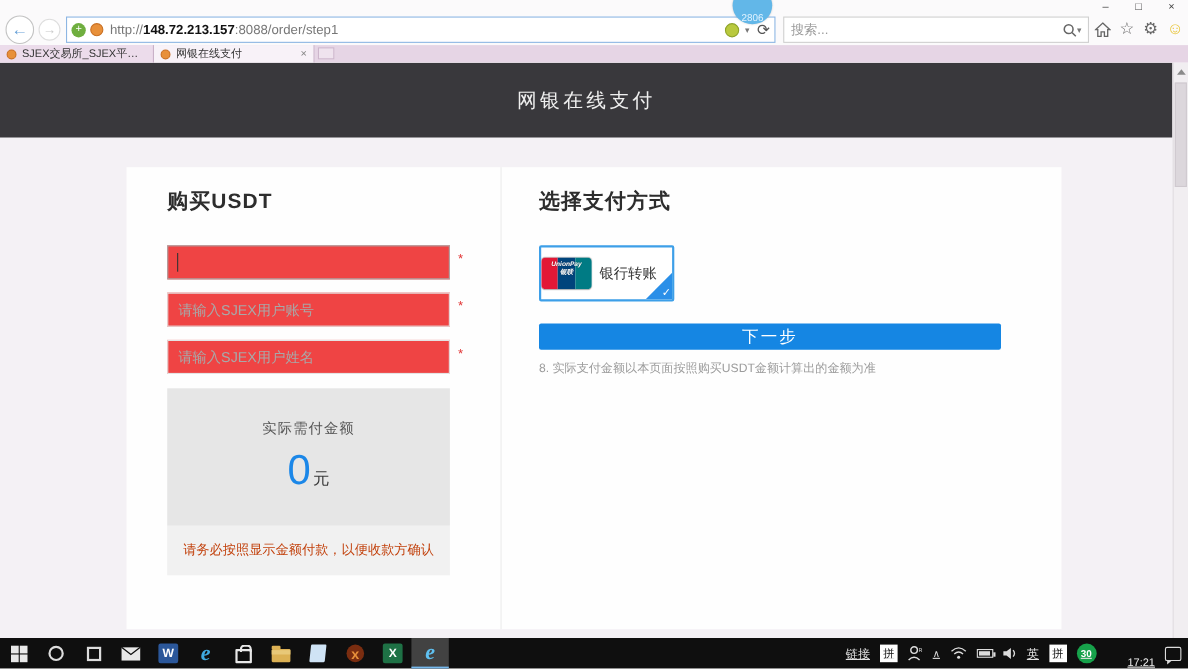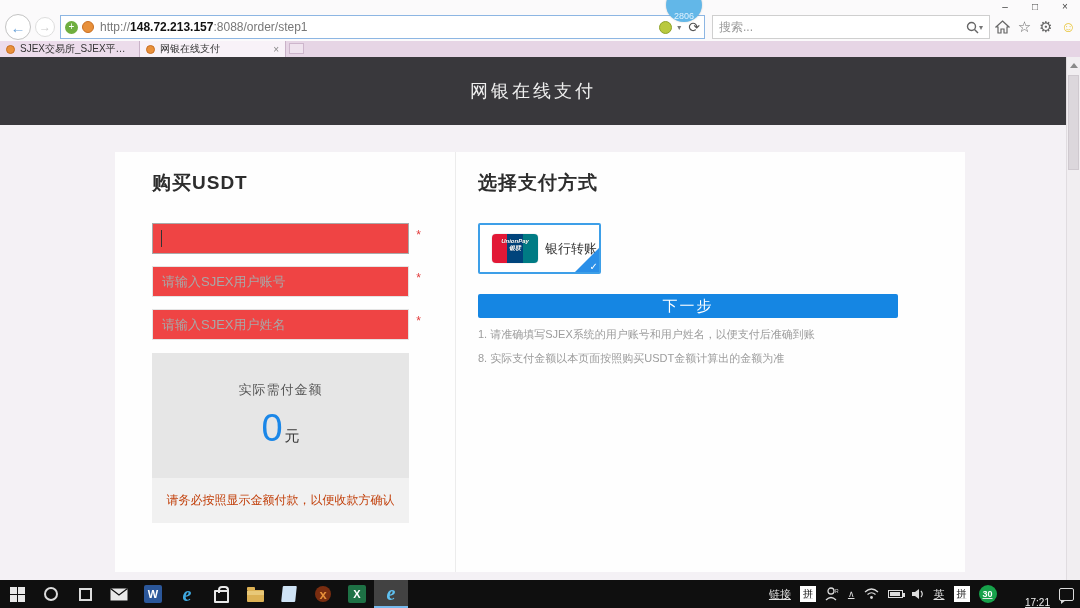--- a/index.html
+++ b/index.html
@@ -45,37 +45,37 @@
 
   
   .viewport { position:absolute; left:0; top:57px; width:1066px; height:523px; background:#f4f1f5; overflow:hidden; }
   .page-header { position:absolute; left:0; top:0; width:1066px; height:68px; background:#39383c; display:flex; align-items:center; justify-content:center; }
   .page-title { color:#efefef; font-size:18px; letter-spacing:3px; }
   .card { position:absolute; left:115px; top:95px; width:850px; height:420px; background:#fefefe; }
   .divider { position:absolute; left:340px; top:0; width:1px; height:420px; background:#ececec; }
 
   .sec-title { font-size:19px; font-weight:bold; color:#2d2d2d; letter-spacing:1px; }
   .left-col { position:absolute; left:37px; top:18px; width:295px; }
-  .right-col { position:absolute; left:363px; top:18px; width:430px; }
+  .right-col { position:absolute; left:375px; top:18px; width:430px; }
 
   .input-row { position:relative; width:257px; margin-top:12px; height:31px; }
   .input-row input { width:257px; height:31px; border:1px solid #e4e4e4; background:#ef4444; padding:0 9px; font-size:13px; color:#333; font-family:inherit; outline:none; }
   .input-row input.focused { border-color:#a9a9a9; }
   .input-row .req { position:absolute; right:-12px; top:5px; color:#e23b3b; font-size:12px; }
   .caret-blink { position:absolute; left:9px; top:7px; width:1px; height:17px; background:#333; }
   ::placeholder { color:#a8a8a8; opacity:1; }
 
   .amount-panel { width:257px; height:125px; background:#e6e6e6; margin-top:13px; display:flex; flex-direction:column; align-items:center; justify-content:center; gap:8px; }
   .amount-label { font-size:13px; color:#555; letter-spacing:1px; }
   .amount-line { display:flex; align-items:baseline; }
   .amount-value { font-size:38px; color:#1b87e8; font-weight:400; }
   .amount-unit { font-size:15px; color:#3a3a3a; margin-left:2px; }
   .amount-note { width:257px; height:45px; background:#f1f1f1; font-size:12px; color:#c2410c; display:flex; align-items:center; justify-content:center; white-space:nowrap; }
 
-  .pay-card { position:relative; margin-top:12px; width:123px; height:51px; background:#fff; border:2px solid #3d9fe8; border-radius:2px; display:flex; align-items:center; padding:0 12px; gap:7px; overflow:hidden; }
+  .pay-card { position:relative; margin-top:12px; width:123px; height:51px; background:#fff; border:2px solid #3d9fe8; border-radius:2px; display:flex; align-items:center; padding:0 0; gap:7px; overflow:hidden; }
   .up-logo { width:46px; height:29px; border-radius:4px; overflow:hidden; display:flex; flex:0 0 auto; box-shadow:0 0 1px rgba(0,0,0,.4); position:relative; }
   .up-stripe { flex:1; }
   .up-text { position:absolute; left:0; top:4px; width:100%; text-align:center; color:#fff; font-size:6px; font-weight:bold; font-style:italic; line-height:7px; text-shadow:0 0 1px rgba(0,0,0,.5); }
   .pay-label { font-size:13px; color:#333; white-space:nowrap; }
   .corner-check { position:absolute; right:0; bottom:0; width:0; height:0; border-left:24px solid transparent; border-bottom:24px solid #2a8fe8; }
   .corner-tick { position:absolute; right:1px; bottom:0px; color:#fff; font-size:10px; z-index:2; }
 
   .next-btn { margin-top:20px; width:420px; height:24px; background:#1586e3; border:none; border-radius:2px; color:#fff; font-size:15px; letter-spacing:2px; font-family:inherit; display:flex; align-items:center; justify-content:center; cursor:pointer; }
 
   .notice-title { margin-top:26px; font-size:12px; color:#8a8a8a; }
@@ -226,21 +226,20 @@
             <div class="up-stripe" style="background:#007b84;"></div>
             <div class="up-text"><span>UnionPay</span><br><span>银联</span></div>
           </div>
           <span class="pay-label">银行转账</span>
           <div class="corner-check"></div>
           <span class="corner-tick">✓</span>
         </div>
 
         <button class="next-btn">下一步</button>
 
-        <div class="notice-item">1. 请准确填写SJEX系统的用户账号和用户姓名，以便支付后准确到账</div>
         <div class="notice-item">8. 实际支付金额以本页面按照购买USDT金额计算出的金额为准</div>
       </div>
     </div>
   </div>
 
   <div class="scrollbar">
     <div class="sb-up">
         <div class="sb-up-arrow"></div>
       </div>
     <div class="sb-thumb"></div>

